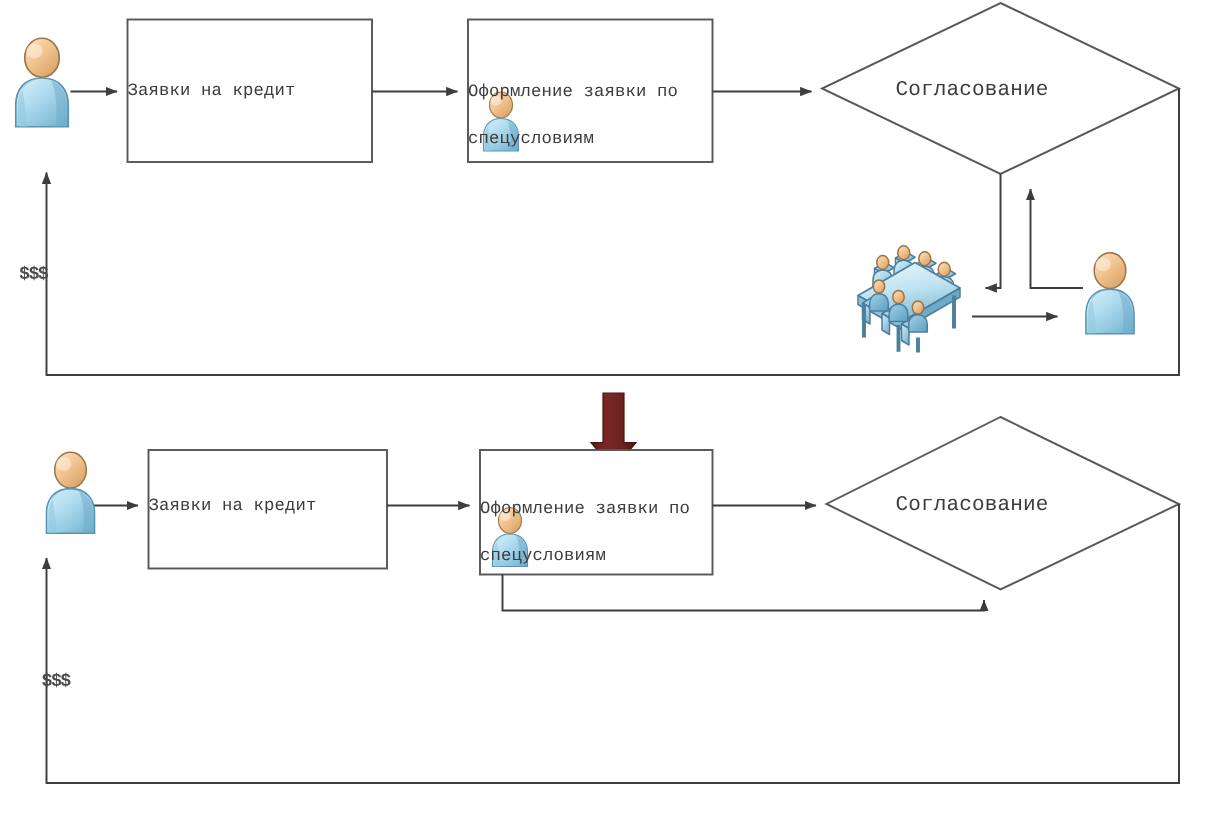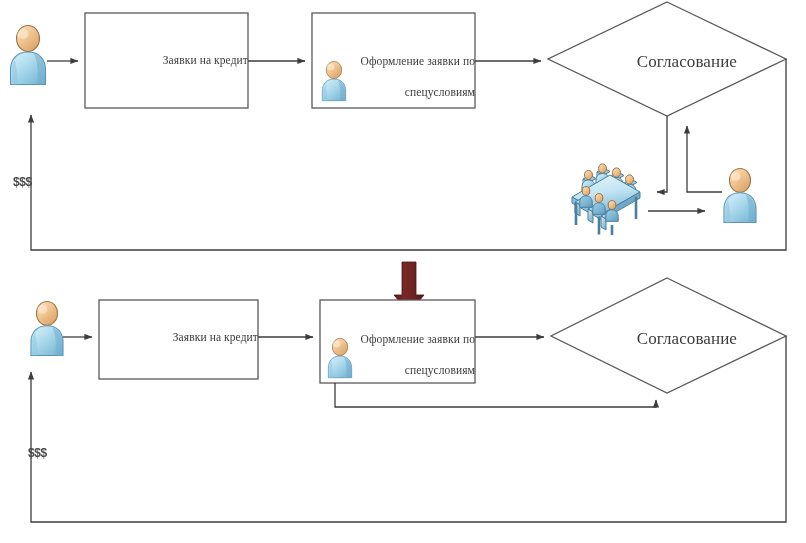--- a/index.html
+++ b/index.html
@@ -22,31 +22,31 @@
   }
   #vector-layer {
     position: absolute;
     left: 0;
     top: 0;
     width: 806px;
     height: 543px;
   }
   .node-label {
     position: absolute;
-    font-family: Liberation Serif, serif;
+    font-family: Liberation Mono, monospace;
     font-size: 11.5px;
     color: #3c3c3c;
-    text-align: right;
+    text-align: left;
     line-height: 1.35;
     letter-spacing: 0.1px;
     white-space: pre-line;
     pointer-events: none;
   }
   .diamond-label {
-    font-size: 17px;
+    font-size: 14px;
     color: #3c3c3c;
   }
   .money-label {
     position: absolute;
     font-family: "Liberation Sans", sans-serif;
     font-size: 12px;
     font-weight: bold;
     color: #4a4a4a;
     letter-spacing: -0.4px;
   }

